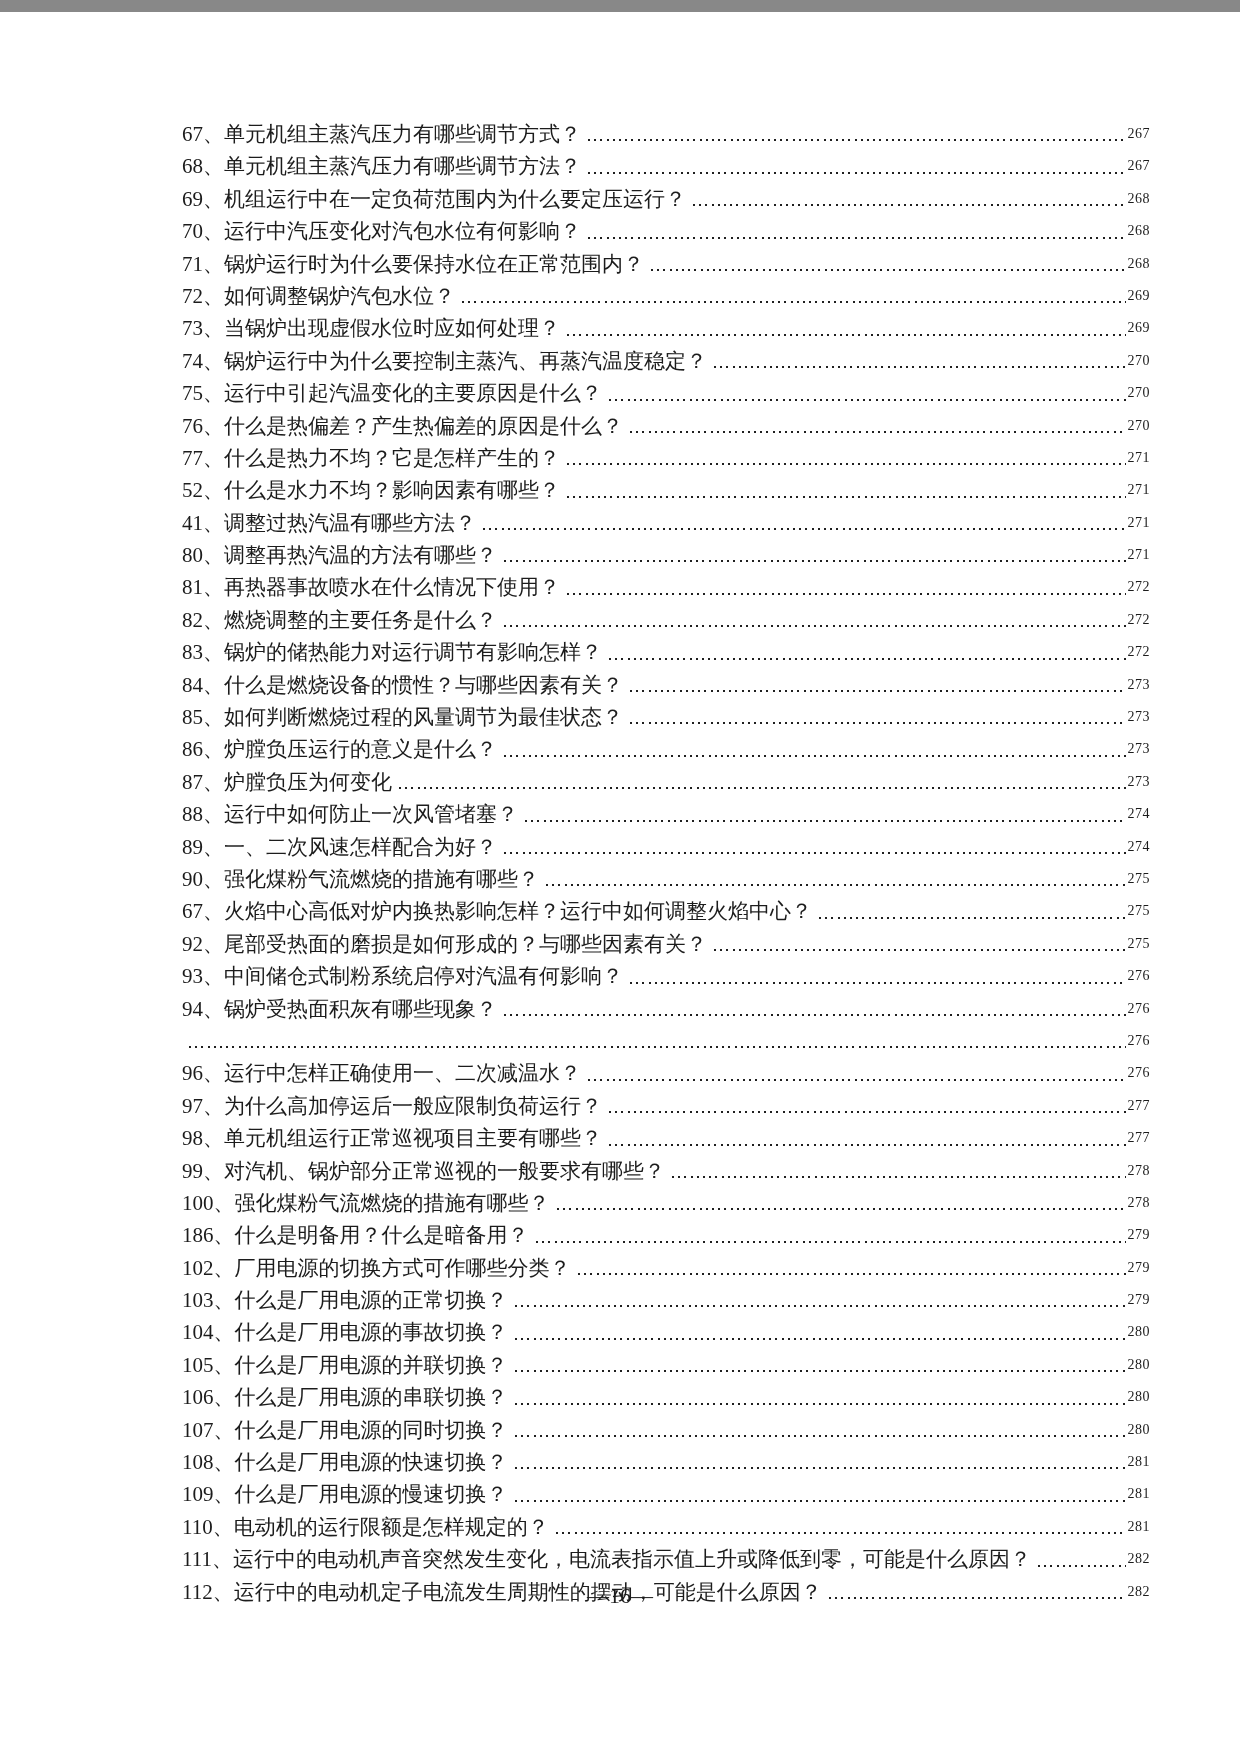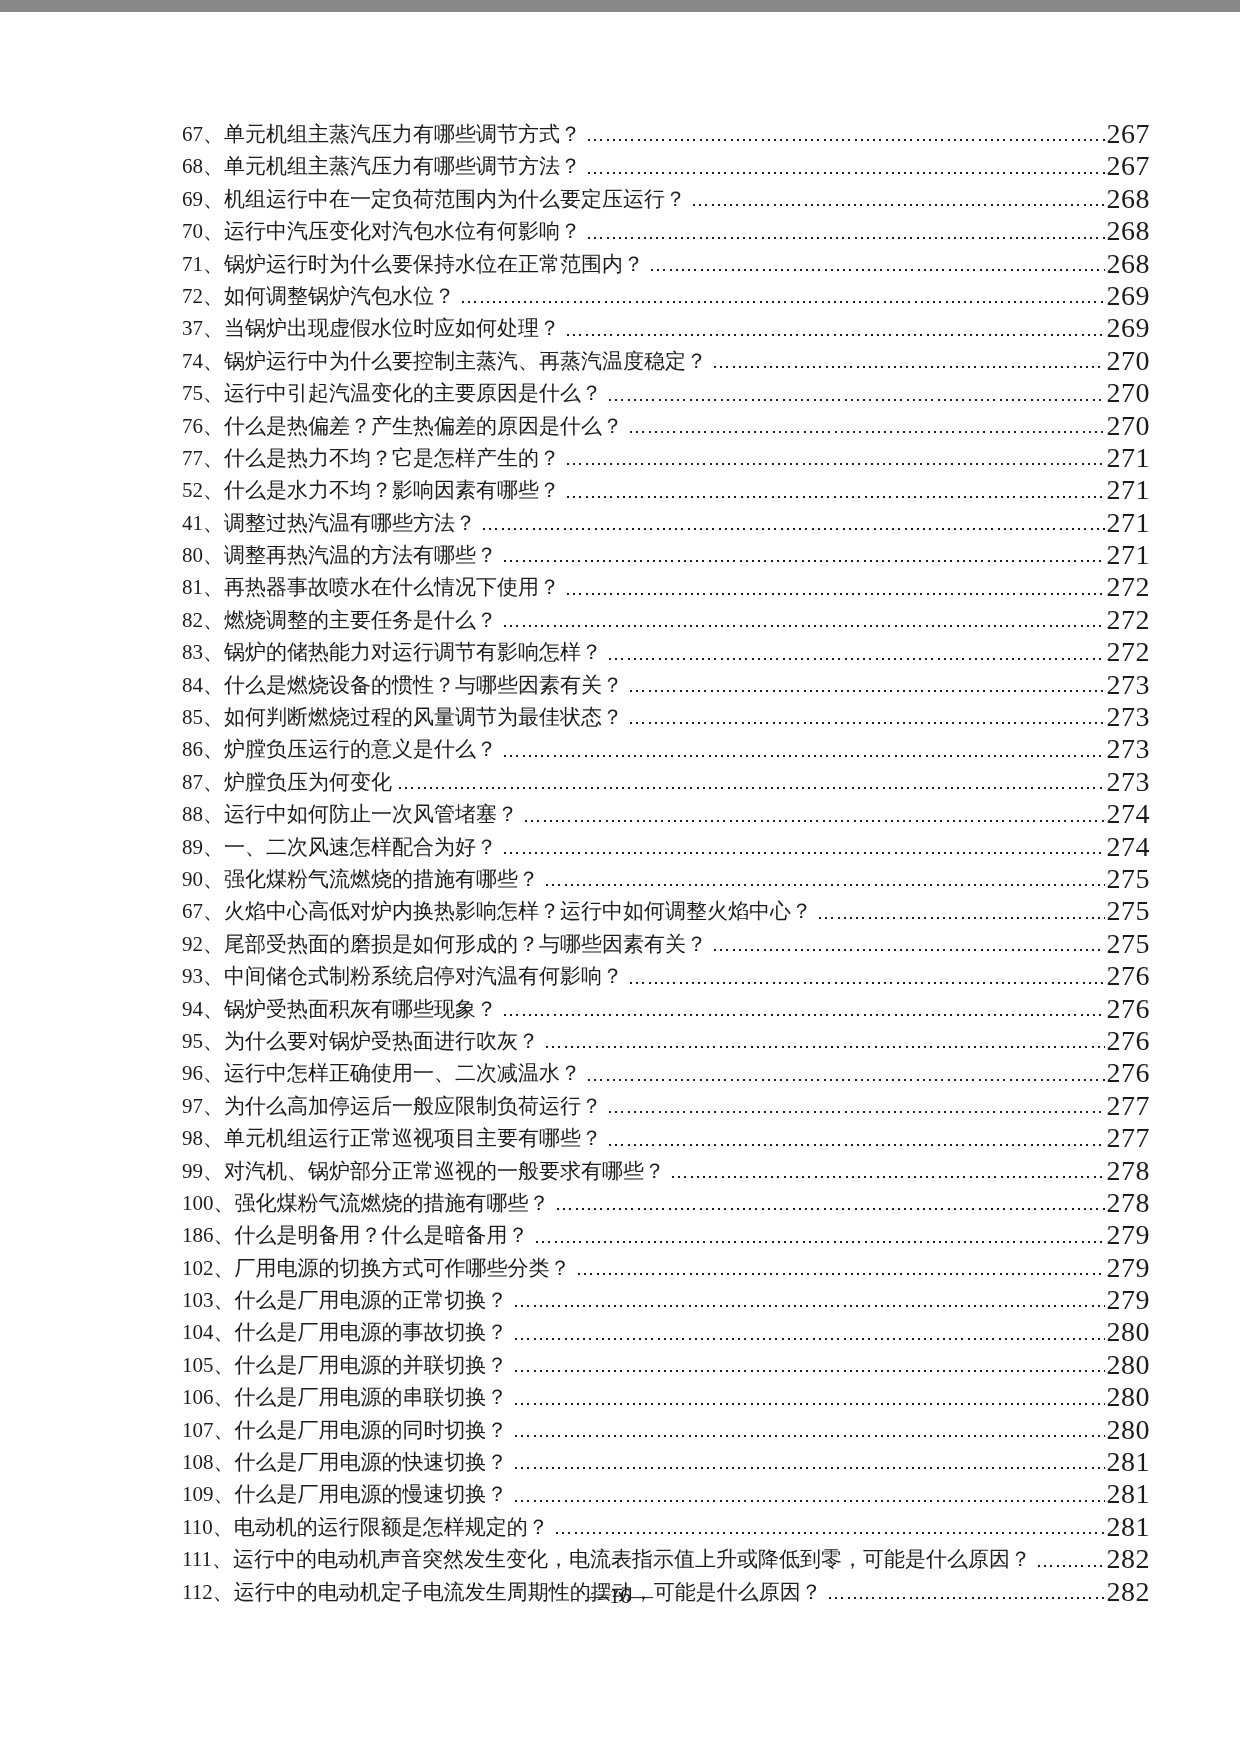--- a/index.html
+++ b/index.html
@@ -38,21 +38,21 @@
     min-width: 10px;
     margin: 0 2px 0 7px;
     background-image: repeating-linear-gradient(to right, #1f1f1f 0, #1f1f1f 2px, transparent 2px, transparent 6.2px);
     background-size: 100% 2px;
     background-repeat: no-repeat;
     background-position: 0 calc(100% - 9px);
   }
   .toc-page {
     white-space: nowrap;
     flex: 0 0 auto;
-    font-size: 28px;
+    font-size: 14px;
     letter-spacing: 0.5px;
   }
   .footer {
     position: absolute;
     left: 0;
     top: 1569px;
     width: 100%;
     text-align: center;
     font-size: 22px;
     line-height: 30px;
@@ -87,21 +87,21 @@
         <span class="toc-text">71、锅炉运行时为什么要保持水位在正常范围内？</span>
         <span class="toc-leader"></span>
         <span class="toc-page">268</span>
       </div>
       <div class="toc-row">
         <span class="toc-text">72、如何调整锅炉汽包水位？</span>
         <span class="toc-leader"></span>
         <span class="toc-page">269</span>
       </div>
       <div class="toc-row">
-        <span class="toc-text">37、当锅炉出现虚假水位时应如何处理？</span>
+        <span class="toc-text">73、当锅炉出现虚假水位时应如何处理？</span>
         <span class="toc-leader"></span>
         <span class="toc-page">269</span>
       </div>
       <div class="toc-row">
         <span class="toc-text">74、锅炉运行中为什么要控制主蒸汽、再蒸汽温度稳定？</span>
         <span class="toc-leader"></span>
         <span class="toc-page">270</span>
       </div>
       <div class="toc-row">
         <span class="toc-text">75、运行中引起汽温变化的主要原因是什么？</span>
@@ -197,21 +197,20 @@
         <span class="toc-text">93、中间储仓式制粉系统启停对汽温有何影响？</span>
         <span class="toc-leader"></span>
         <span class="toc-page">276</span>
       </div>
       <div class="toc-row">
         <span class="toc-text">94、锅炉受热面积灰有哪些现象？</span>
         <span class="toc-leader"></span>
         <span class="toc-page">276</span>
       </div>
       <div class="toc-row">
-        <span class="toc-text">95、为什么要对锅炉受热面进行吹灰？</span>
         <span class="toc-leader"></span>
         <span class="toc-page">276</span>
       </div>
       <div class="toc-row">
         <span class="toc-text">96、运行中怎样正确使用一、二次减温水？</span>
         <span class="toc-leader"></span>
         <span class="toc-page">276</span>
       </div>
       <div class="toc-row">
         <span class="toc-text">97、为什么高加停运后一般应限制负荷运行？</span>

